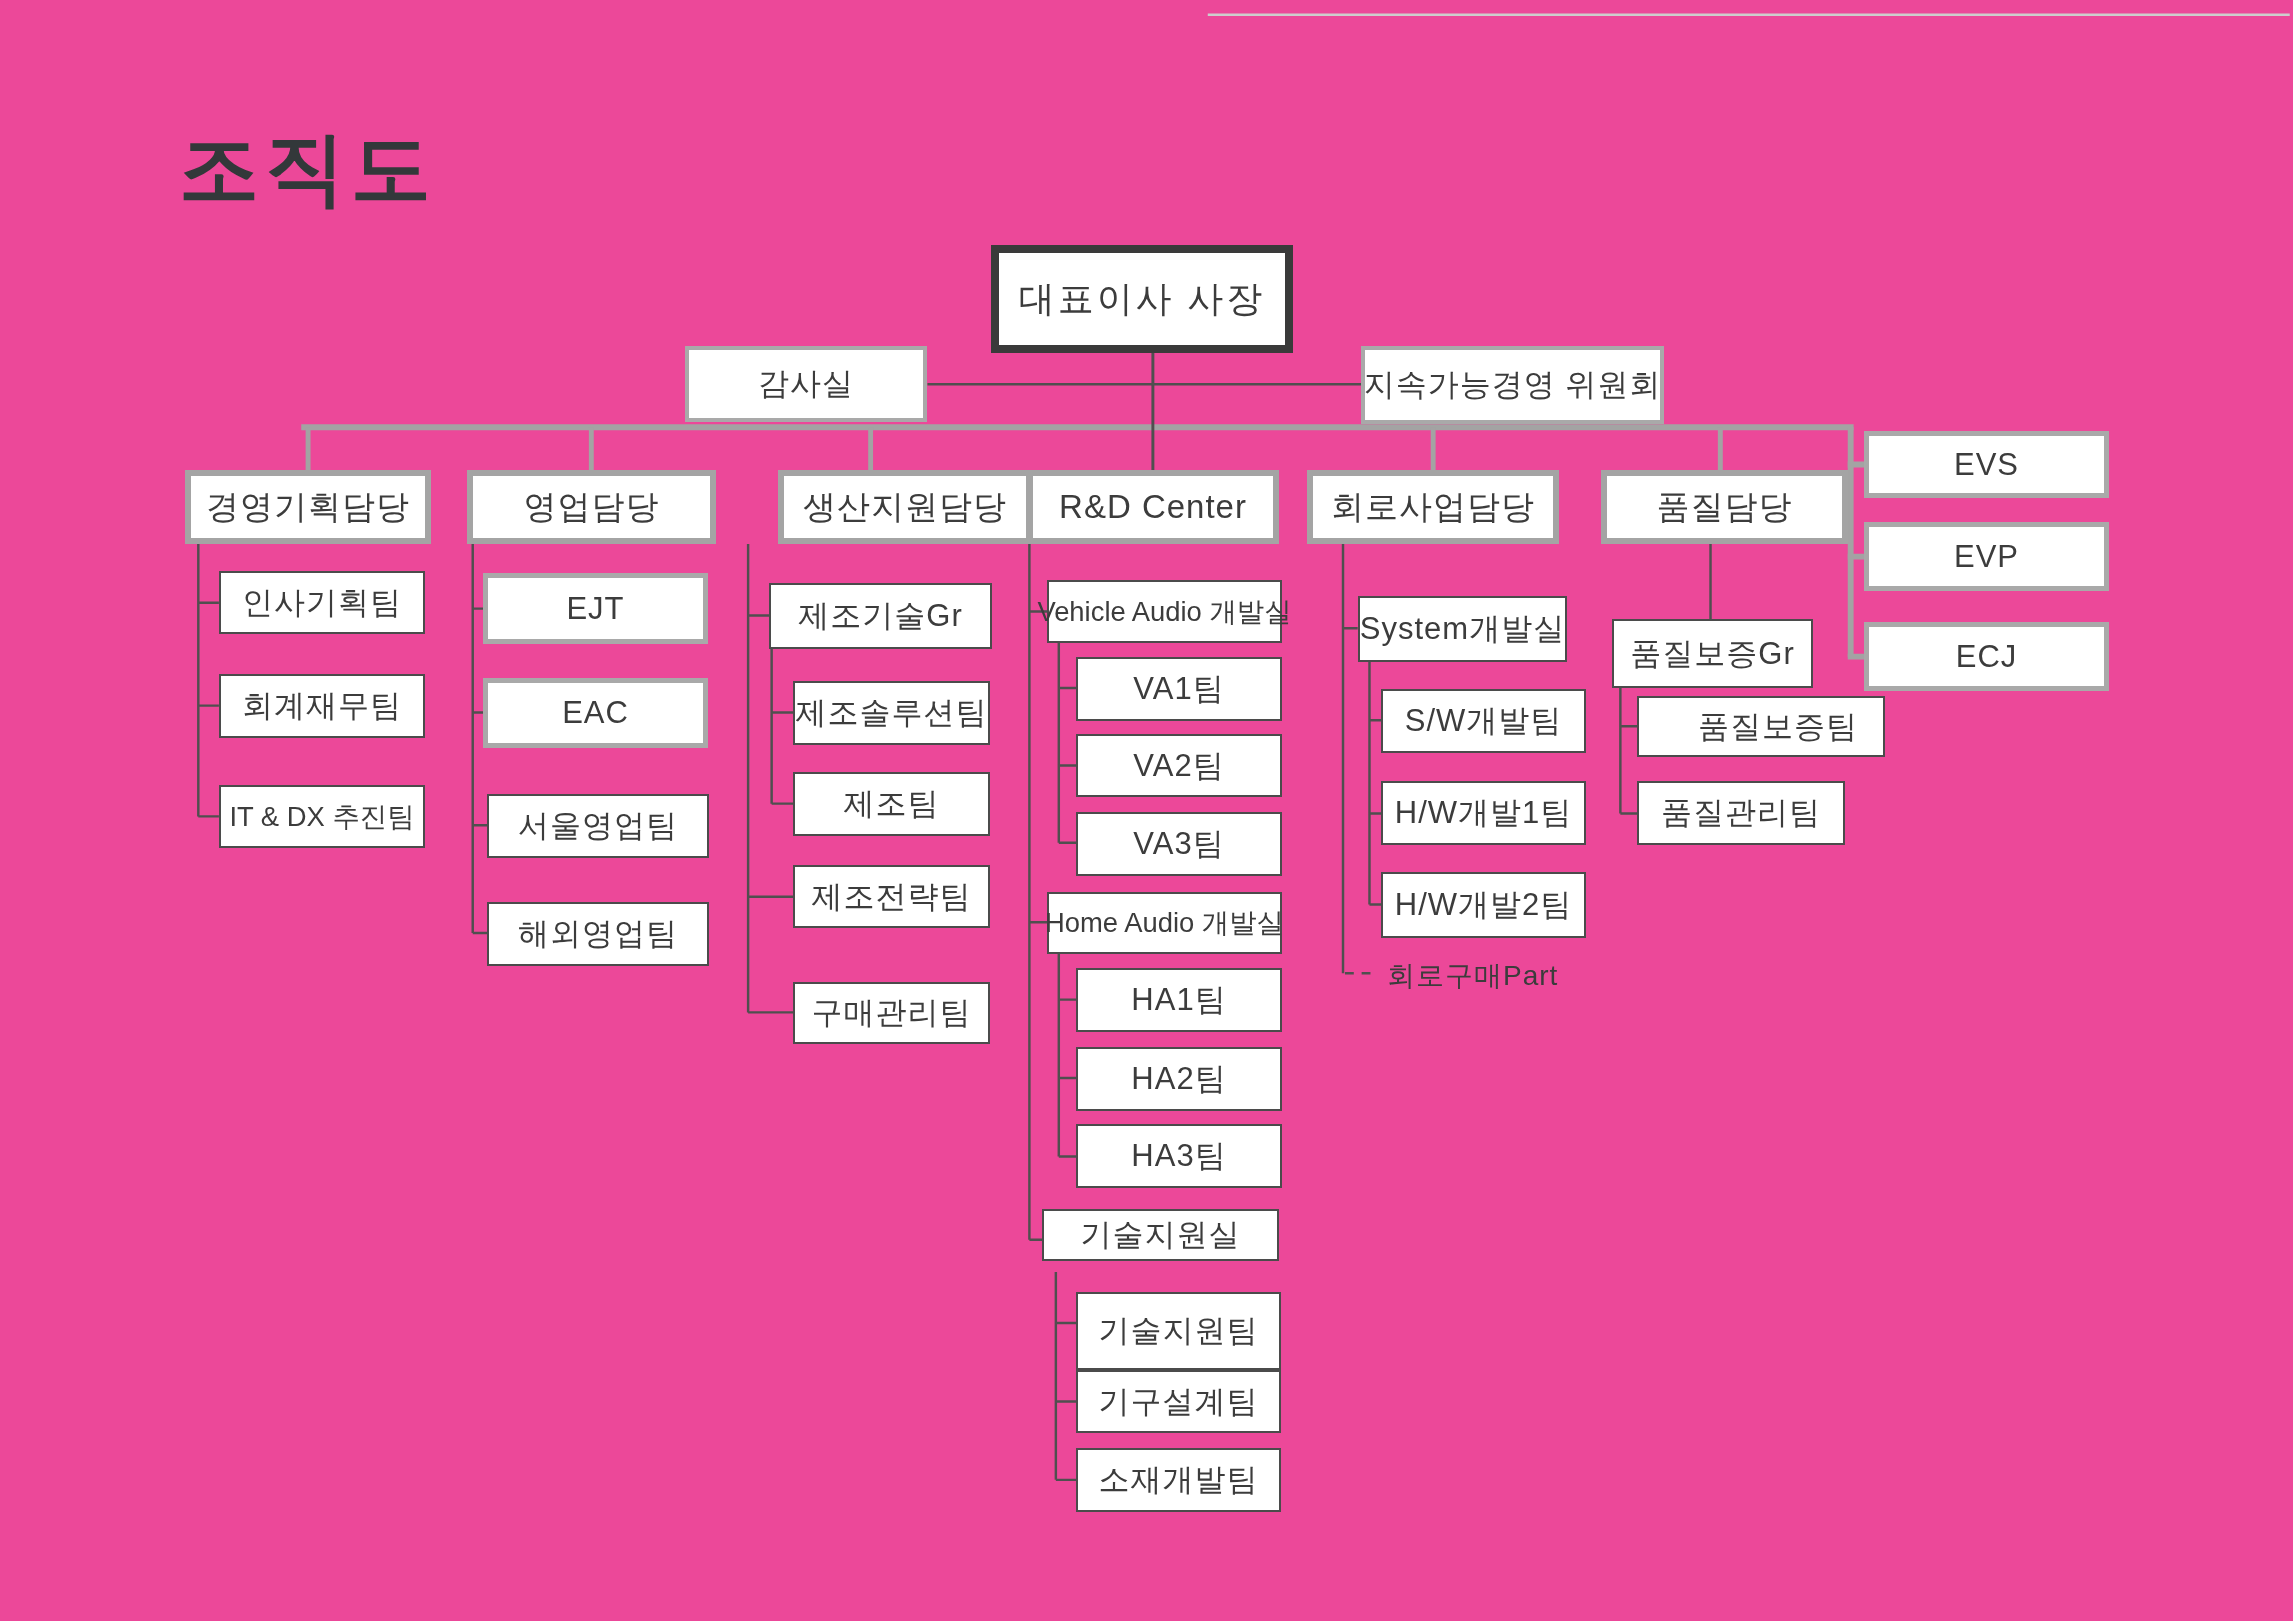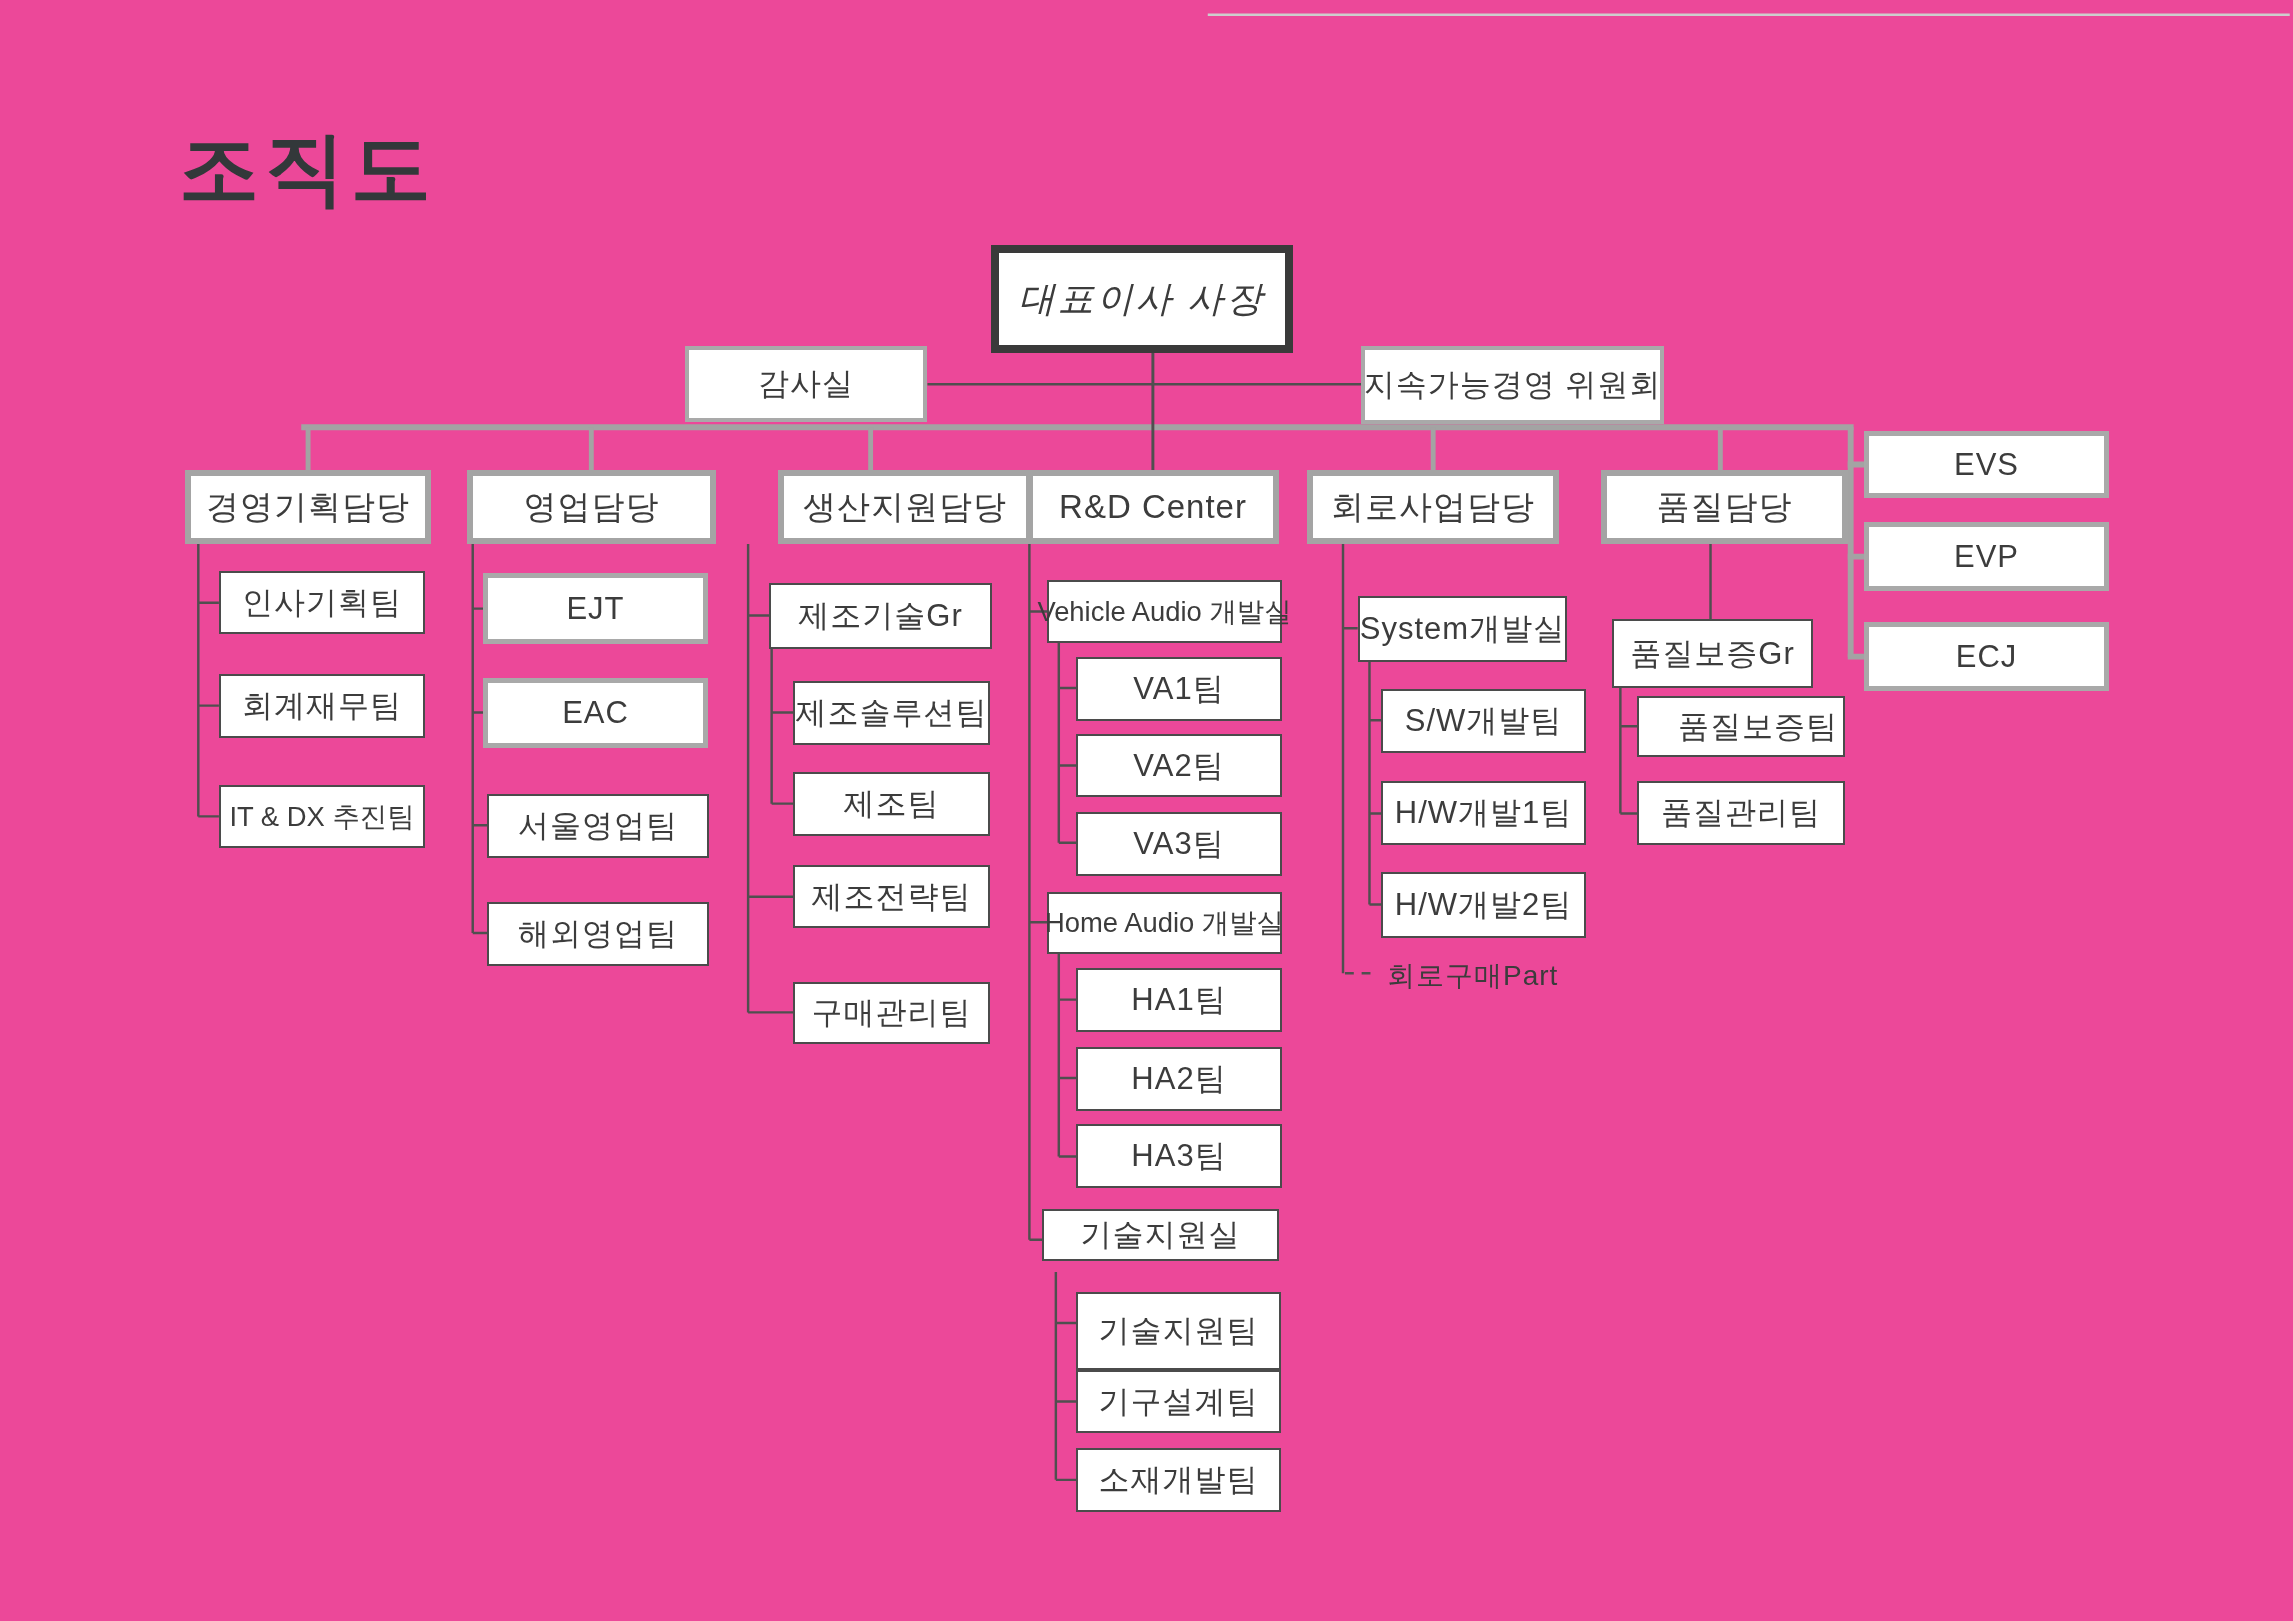--- a/index.html
+++ b/index.html
@@ -11,21 +11,21 @@
   .title{
     position:absolute;left:179px;top:116px;
     font-size:80px;font-weight:800;letter-spacing:5.9px;color:#33383a;
   }
   .box{
     position:absolute;background:#ffffff;box-sizing:border-box;
     display:flex;align-items:center;justify-content:center;
     font-size:31px;letter-spacing:1px;white-space:nowrap;
     color:#3c3c3c;text-align:center;
   }
-  .b-ceo{border:8.8px solid #3a3a3a;font-size:36px;letter-spacing:2.9px;font-style:italic;}
+  .b-ceo{border:8.8px solid #3a3a3a;font-size:36px;letter-spacing:2.9px;}
   .b-div{border:6.9px solid #a4a4a4;font-size:33px;}
   .b-mid{border:4.9px solid #a9a9a9;font-size:31px;}
   .b-gray{border:5.9px solid #a9a9a9;}
   .b-thin{border:2.9px solid #4b4b4b;}
   .fs-sm{font-size:27.4px;letter-spacing:0;}
   .part-label{
     position:absolute;left:1387px;top:957px;font-size:28px;color:#3c3c3c;
     letter-spacing:1px;white-space:nowrap;
   }
   svg.wires{position:absolute;left:0;top:0;}
@@ -120,17 +120,17 @@
   <div class="box b-thin" style="left:1076px;top:1370px;width:205px;height:63px;">기구설계팀</div>
   <div class="box b-thin" style="left:1076px;top:1448px;width:205px;height:64px;">소재개발팀</div>
 
   <div class="box b-thin" style="left:1358px;top:596px;width:209px;height:66px;">System개발실</div>
   <div class="box b-thin" style="left:1381px;top:689px;width:205px;height:64px;">S/W개발팀</div>
   <div class="box b-thin" style="left:1381px;top:781px;width:205px;height:64px;">H/W개발1팀</div>
   <div class="box b-thin" style="left:1381px;top:872px;width:205px;height:66px;">H/W개발2팀</div>
   <div class="part-label">회로구매Part</div>
 
   <div class="box b-thin" style="left:1612px;top:619px;width:201px;height:69px;">품질보증Gr</div>
-  <div class="box b-thin" style="left:1637px;top:696px;width:208px;height:61px;padding-left:34px;">품질보증팀</div>
+  <div class="box b-thin" style="left:1637px;top:696px;width:248px;height:61px;padding-left:34px;">품질보증팀</div>
   <div class="box b-thin" style="left:1637px;top:781px;width:208px;height:64px;">품질관리팀</div>
 
 </div>
 
 
 </body></html>

